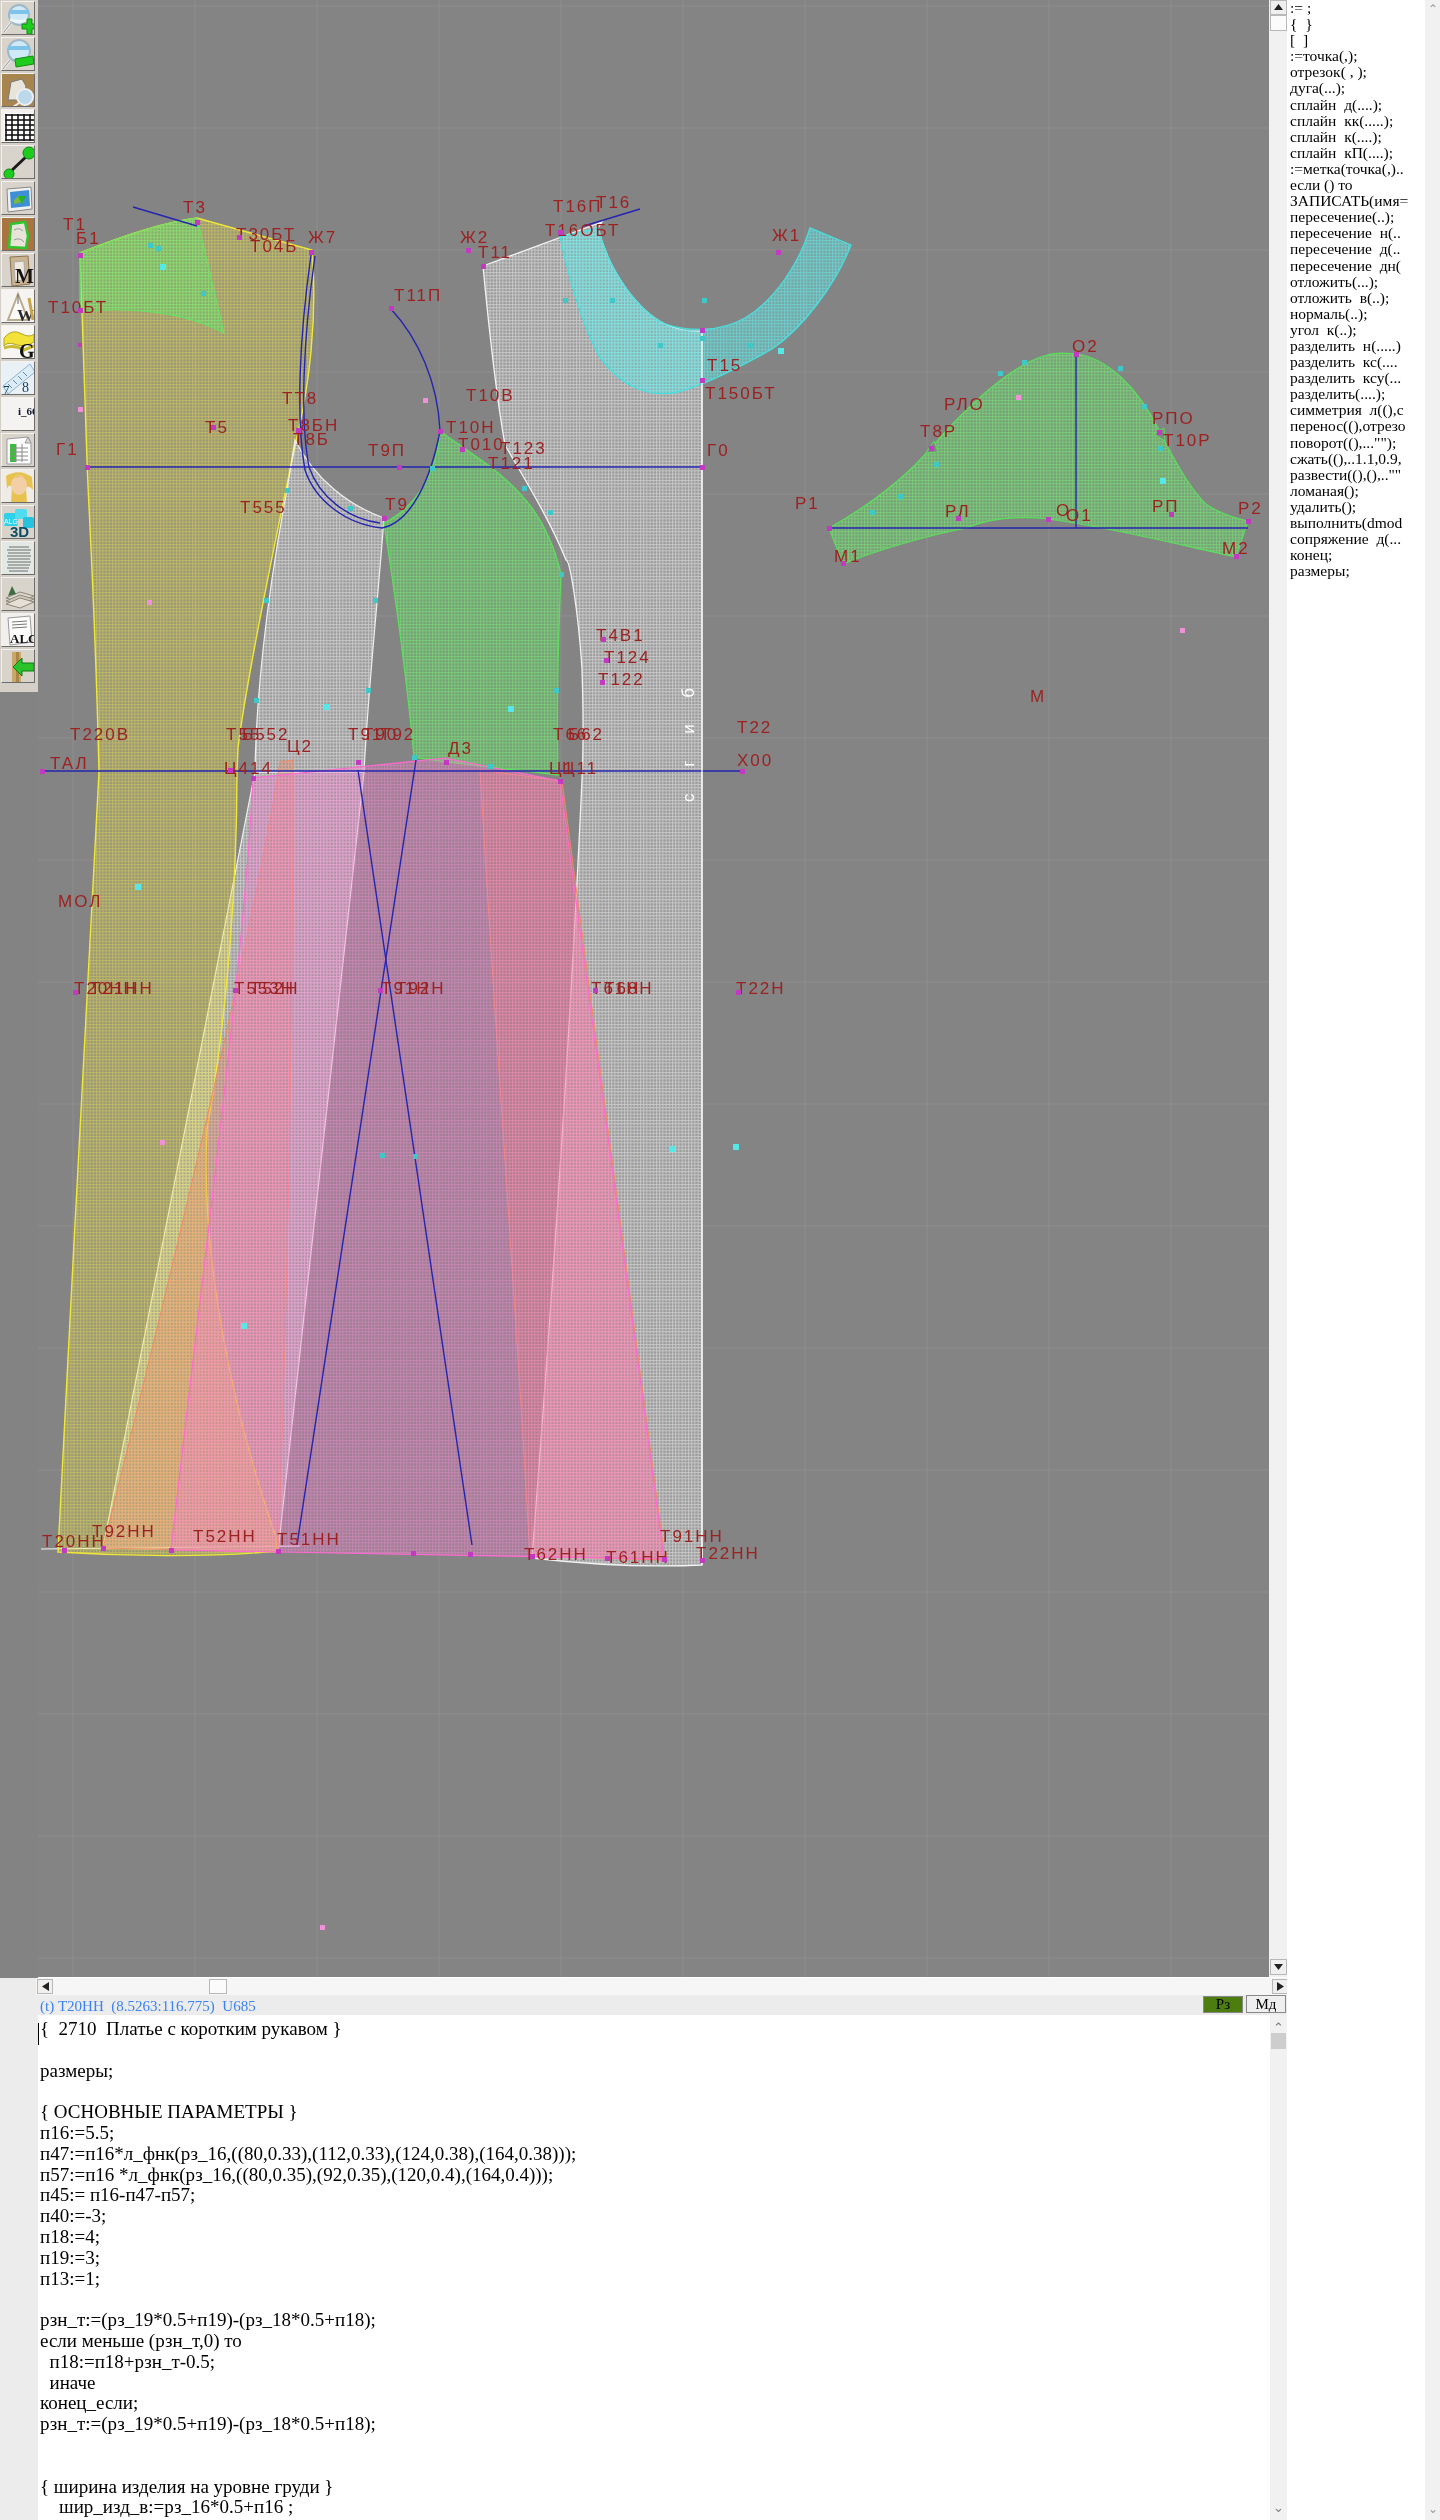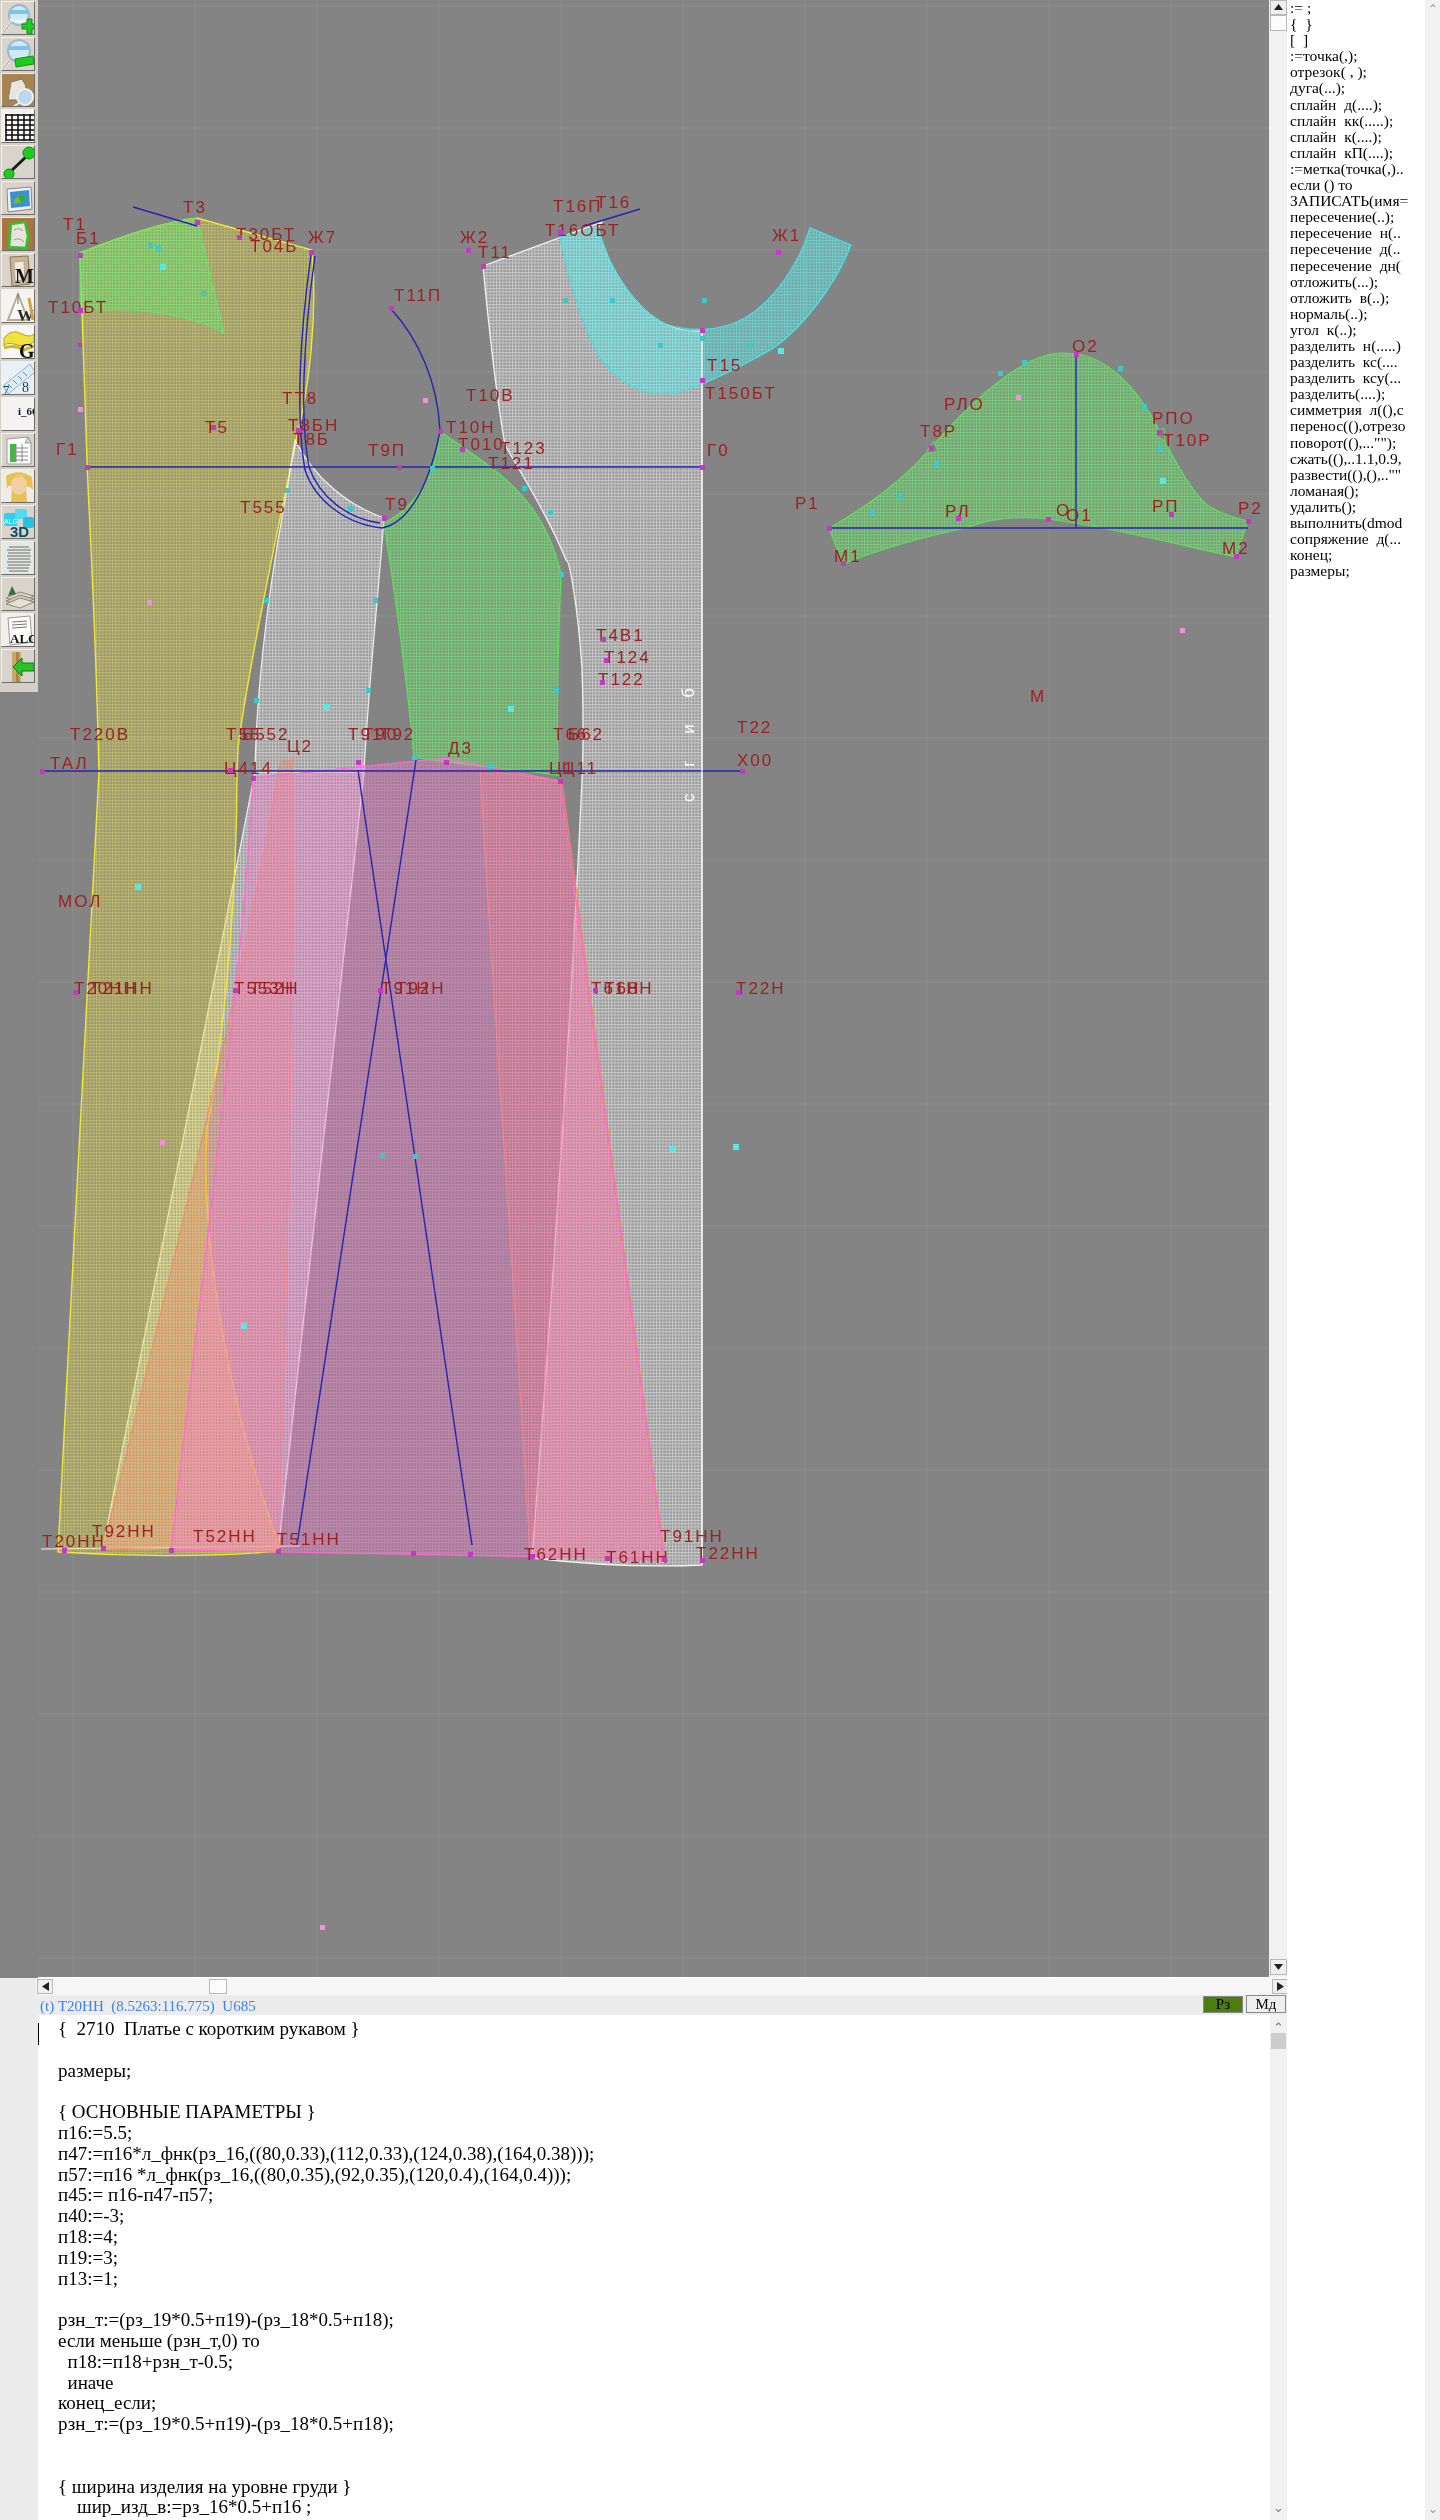--- a/index.html
+++ b/index.html
@@ -544,21 +544,21 @@
 <div class="abs" style="left:0;top:1995px;width:1288px;height:20px;background:#ececec;"></div>
 
 <div class="abs serif" style="left:40px;top:1998px;font-size:15px;color:#3b82f6;">(t)&nbsp;T20НН&nbsp;&nbsp;(8.5263:116.775)&nbsp;&nbsp;U685</div>
 
 <div class="abs serif" style="left:1203px;top:1996px;width:40px;height:17px;background:#4d7c0f;border:1px solid #888;box-sizing:border-box;text-align:center;font-size:15px;line-height:15px;color:#000;">Рз</div>
 
 <div class="abs serif" style="left:1246px;top:1995px;width:40px;height:18px;background:#efefef;border:1px solid #888;box-sizing:border-box;text-align:center;font-size:15px;line-height:16px;color:#000;">Мд</div>
 
 <div class="abs" style="left:0;top:2015px;width:38px;height:505px;background:#ececec;"></div>
 
-<div class="abs" style="left:38px;top:2015px;width:1232px;height:505px;background:#ffffff;overflow:hidden;padding-left:18px;">
+<div class="abs" style="left:38px;top:2015px;width:1232px;height:505px;background:#ffffff;overflow:hidden;">
 
   <div class="abs" style="left:0px;top:8px;width:1px;height:22px;background:#000;"></div>
   <pre id="code" class="serif" style="margin:0;padding:4px 0 0 2px;font-family:'Liberation Serif',serif;font-size:19px;line-height:20.8px;color:#000;">{  2710  Платье с коротким рукавом }
 
 размеры;
 
 { ОСНОВНЫЕ ПАРАМЕТРЫ }
 п16:=5.5;
 п47:=п16*л_фнк(рз_16,((80,0.33),(112,0.33),(124,0.38),(164,0.38)));
 п57:=п16 *л_фнк(рз_16,((80,0.35),(92,0.35),(120,0.4),(164,0.4)));

